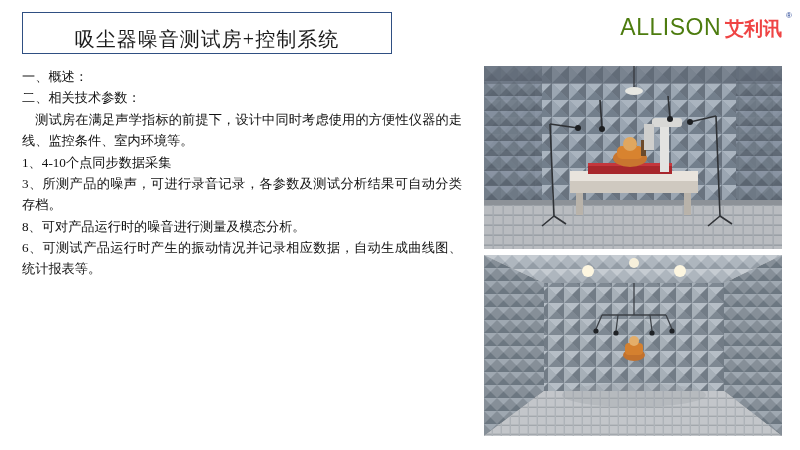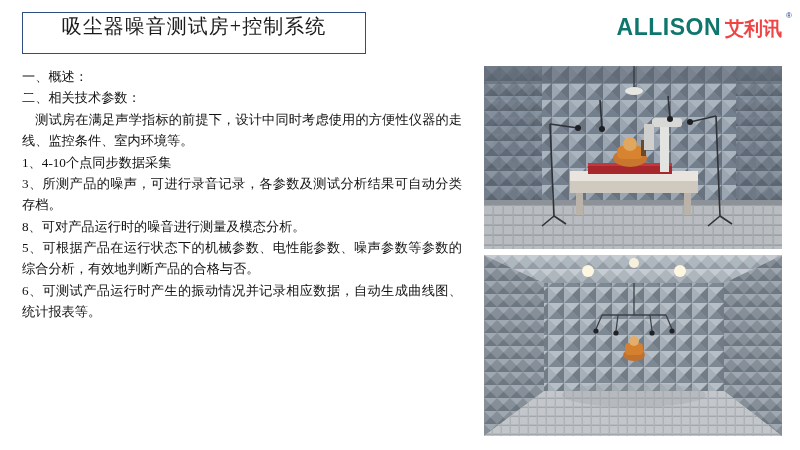--- a/index.html
+++ b/index.html
@@ -19,26 +19,26 @@
   .header {
     position: absolute;
     left: 0; top: 0;
     width: 800px;
     height: 62px;
   }
   .title-box {
     position: absolute;
     left: 22px;
     top: 12px;
-    width: 344px;
+    width: 370px;
     height: 42px;
     border: 1px solid #2f4f82;
     box-sizing: border-box;
     display: flex;
-    align-items: flex-start;
+    align-items: flex-end;
     justify-content: center;
   }
   .title-text {
     font-size: 20px;
     color: #1b1b1b;
     letter-spacing: 1px;
     font-family: "Liberation Serif", serif;
     font-weight: normal;
     white-space: nowrap;
   }
@@ -46,22 +46,22 @@
   .logo {
     position: absolute;
     right: 18px;
     top: 16px;
     display: flex;
     align-items: flex-end;
     line-height: 1;
   }
   .logo-en {
     font-size: 23px;
-    font-weight: bold;
-    color: #0f766e;
+    font-weight: normal;
+    color: #4d7c0f;
     letter-spacing: 0.5px;
     font-family: "Liberation Sans", sans-serif;
   }
   .logo-cn {
     font-size: 19px;
     font-weight: bold;
     color: #ef4444;
     margin-left: 4px;
     position: relative;
     top: -1px;
@@ -128,21 +128,20 @@
 
 </div>
 
 <div class="content">
   <p>一、概述：</p>
   <p>二、相关技术参数：</p>
   <p>　测试房在满足声学指标的前提下，设计中同时考虑使用的方便性仪器的走线、监控条件、室内环境等。</p>
   <p>1、4-10个点同步数据采集</p>
   <p>3、所测产品的噪声，可进行录音记录，各参数及测试分析结果可自动分类存档。</p>
   <p>8、可对产品运行时的噪音进行测量及模态分析。</p>
-  <p>5、可根据产品在运行状态下的机械参数、电性能参数、噪声参数等参数的综合分析，有效地判断产品的合格与否。</p>
   <p>6、可测试产品运行时产生的振动情况并记录相应数据，自动生成曲线图、统计报表等。</p>
 </div>
 
 <div class="photo photo-top">
   <svg viewBox="0 0 298 183" preserveAspectRatio="none">
     <defs>
       <pattern id="wedgeTop" width="17" height="17" patternUnits="userSpaceOnUse">
         <rect width="17" height="17" fill="#8e9aa6"></rect>
         <polygon points="0,0 17,0 8.5,8.5" fill="#aab4bf"></polygon>
         <polygon points="0,17 17,17 8.5,8.5" fill="#737f8c"></polygon>

